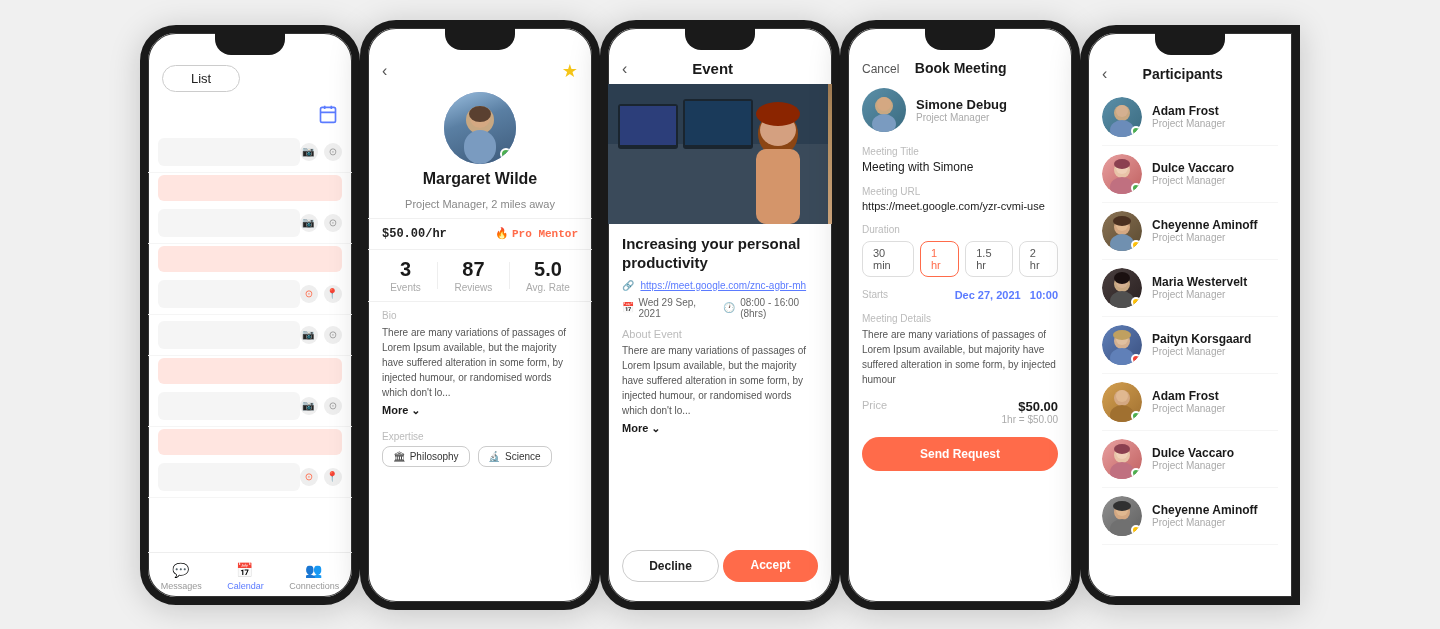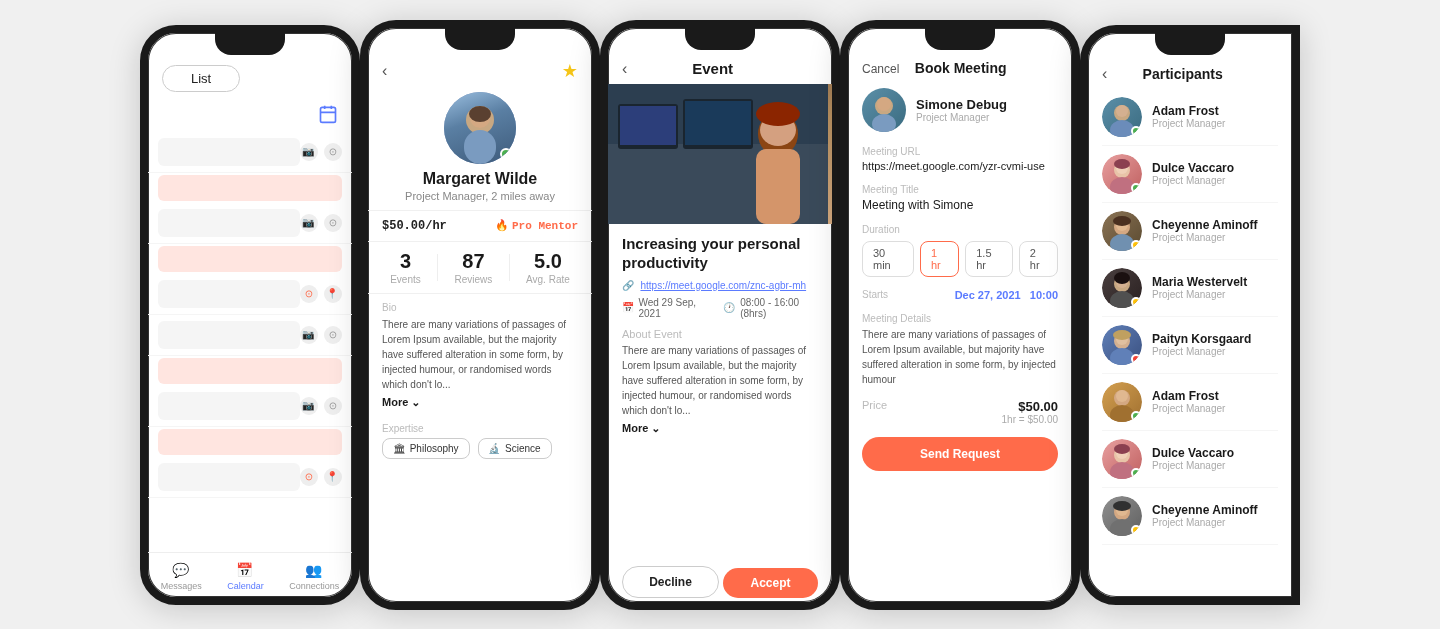--- a/index.html
+++ b/index.html
@@ -192,21 +192,21 @@
     }
     .p2-name {
       font-size: 16px;
       font-weight: 700;
       color: #1a1a1a;
       margin-top: 6px;
     }
     .p2-title {
       font-size: 11px;
       color: #888;
-      margin-top: 2px;
+      margin-top: 10px;
     }
     .p2-stats-row {
       display: flex;
       justify-content: space-between;
       align-items: center;
       padding: 8px 14px;
       border-top: 1px solid #f0f0f0;
       border-bottom: 1px solid #f0f0f0;
       font-family: Liberation Mono, monospace;
     }
@@ -387,23 +387,22 @@
       gap: 3px;
       font-size: 11px;
       font-weight: 600;
       color: #1a1a1a;
       padding: 4px 14px;
       cursor: pointer;
     }
     .p3-actions {
       display: flex;
       gap: 4px;
-      padding: 10px 14px 4px;
+      padding: 10px 14px 20px;
       margin-top: auto;
-      align-items: flex-end;
     }
     .p3-decline-btn {
       flex: 1;
       border: 1.5px solid #ccc;
       border-radius: 24px;
       padding: 8px 0;
       font-size: 12px;
       font-weight: 600;
       background: #fff;
       color: #222;
@@ -861,26 +860,26 @@
               <rect x="10" y="26" width="24" height="20" rx="12" fill="#7a9bc0"></rect>
               <circle cx="22" cy="16" r="7" fill="#d4a882"></circle>
             </svg>
           </div>
           <div>
             <div class="p4-person-name">Simone Debug</div>
             <div class="p4-person-title">Project Manager</div>
           </div>
         </div>
         <div class="p4-field">
+          <div class="p4-field-label">Meeting Title</div>
+          <div class="p4-field-value">Meeting with Simone</div>
+        </div>
+        <div class="p4-field">
           <div class="p4-field-label">Meeting URL</div>
           <div class="p4-field-url">https://meet.google.com/yzr-cvmi-use</div>
-        </div>
-        <div class="p4-field">
-          <div class="p4-field-label">Meeting Title</div>
-          <div class="p4-field-value">Meeting with Simone</div>
         </div>
         <div class="p4-duration-row">
           <div class="p4-duration-label">Duration</div>
           <div class="p4-duration-btns">
             <div class="p4-dur-btn">30 min</div>
             <div class="p4-dur-btn active">1 hr</div>
             <div class="p4-dur-btn">1.5 hr</div>
             <div class="p4-dur-btn">2 hr</div>
           </div>
         </div>

